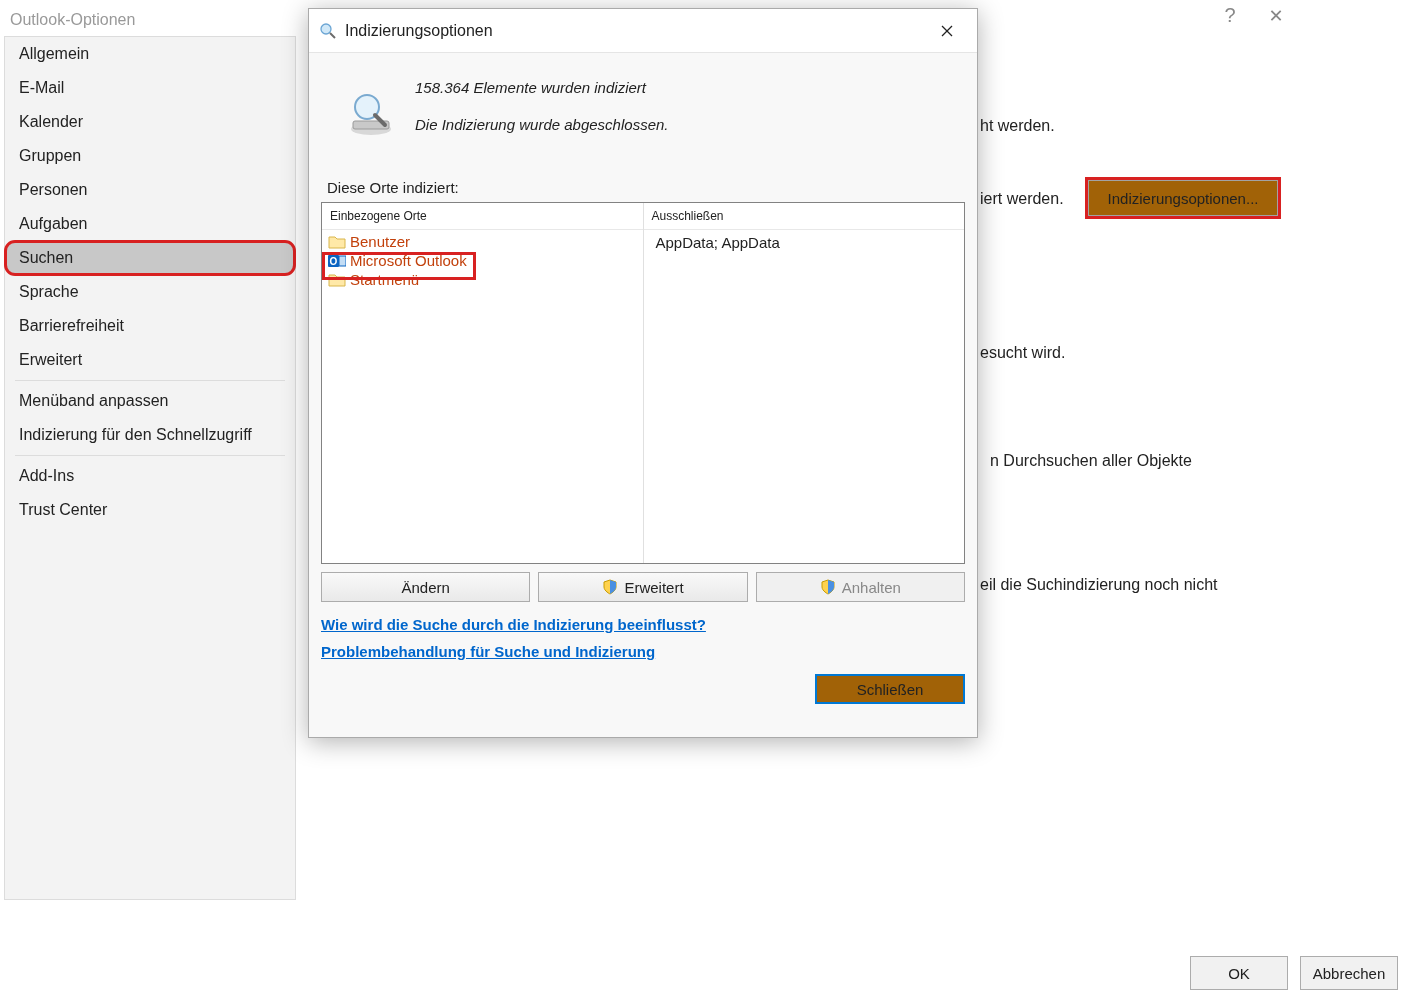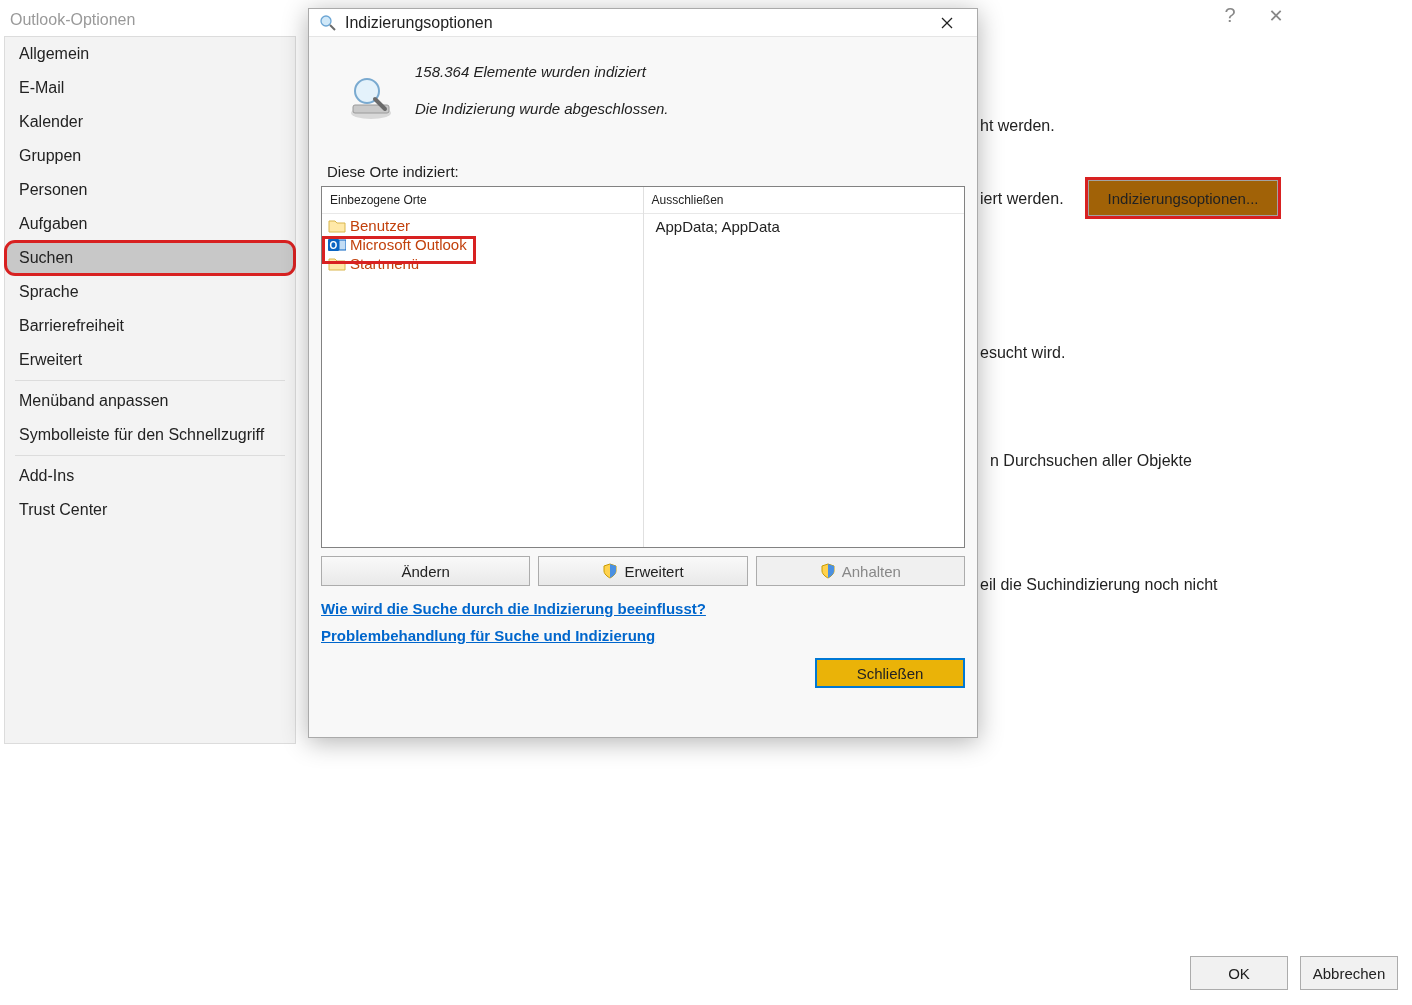--- a/index.html
+++ b/index.html
@@ -5,40 +5,40 @@
     * { margin: 0; padding: 0; box-sizing: border-box; font-family: "Segoe UI", Tahoma, sans-serif; }
     body { width: 1412px; height: 1005px; background: #ffffff; position: relative; overflow: hidden; }
 
     
     .outer-dialog { position: absolute; left: 0; top: 0; width: 1412px; height: 1005px; }
     .outer-titlebar { position: absolute; left: 6px; top: 0; width: 1296px; height: 40px; display: flex; align-items: center; padding-left: 4px; }
     .outer-titlebar span { font-size: 16px; color: #999999; }
     .help-icon { position: absolute; right: 170px; top: 4px; width: 24px; height: 24px; font-size: 20px; color: #888; text-align: center; cursor: pointer; }
     .outer-close { position: absolute; right: 120px; top: 4px; width: 32px; height: 24px; font-size: 18px; color: #888; display: flex; align-items: center; justify-content: center; cursor: pointer; }
 
-    .sidebar { position: absolute; left: 4px; top: 36px; width: 292px; height: 708px; background: #f3f3f3; border: 1px solid #dcdcdc; }
+    .sidebar { position: absolute; left: 4px; top: 36px; width: 292px; height: 864px; background: #f3f3f3; border: 1px solid #dcdcdc; }
     .sidebar-item { padding: 8px 14px; font-size: 16px; color: #222; cursor: pointer; }
     .sidebar-item.selected { background: #c8c8c8; }
     .sidebar-sep { height: 1px; background: #dcdcdc; margin: 3px 10px; }
     .sidebar-item.highlight { outline: 3px solid #d82121; outline-offset: -2px; border-radius: 10px; }
 
     .main-area { position: absolute; left: 300px; top: 36px; right: 4px; height: 864px; background: #ffffff; }
     .partial1 { position: absolute; left: 680px; top: 40px; font-size: 16px; color: #222; margin-top: 41px; }
     .partial2 { position: absolute; left: 680px; top: 154px; font-size: 16px; color: #222; }
     .index-btn { position: absolute; left: 788px; top: 144px; width: 190px; height: 36px; background: #a16207; border: 1px solid #a3a3a3; font-size: 15px; color: #222; display: flex; align-items: center; justify-content: center; cursor: pointer; outline: 3px solid #d82121; }
     .partial3 { position: absolute; left: 680px; top: 308px; font-size: 16px; color: #222; }
     .partial4 { position: absolute; left: 690px; top: 416px; font-size: 16px; color: #222; }
     .partial5 { position: absolute; left: 680px; top: 540px; font-size: 16px; color: #222; }
 
     .footer-buttons { position: absolute; left: 0; right: 0; bottom: 0; height: 64px; display: flex; justify-content: flex-end; align-items: center; gap: 12px; padding-right: 14px; }
     .win-btn { width: 98px; height: 34px; background: #f1f1f1; border: 1px solid #acacac; font-size: 15px; color: #222; display: flex; align-items: center; justify-content: center; cursor: pointer; }
 
     
     .inner-dialog { position: absolute; left: 308px; top: 8px; width: 670px; height: 730px; background: #f8f8f8; border: 1px solid #aaaaaa; box-shadow: 0 4px 24px rgba(0,0,0,0.3); display: flex; flex-direction: column; }
-    .inner-title { height: 28px; display: flex; align-items: center; padding: 0 10px; background: #ffffff; border-bottom: 1px solid #e5e5e5; }
+    .inner-title { height: 44px; display: flex; align-items: center; padding: 0 10px; background: #ffffff; border-bottom: 1px solid #e5e5e5; }
     .inner-title .ticon { width: 18px; height: 18px; margin-right: 8px; display: inline-flex; }
     .inner-title span.tlabel { font-size: 16px; color: #222; flex: 1; }
     .inner-close { width: 40px; height: 32px; display: flex; align-items: center; justify-content: center; font-size: 16px; color: #222; cursor: pointer; }
 
     .inner-body { flex: 1; padding: 20px 12px 12px 12px; display: flex; flex-direction: column; }
     .status-row { display: flex; align-items: flex-start; gap: 18px; padding-left: 24px; font-style: italic; }
     .mag-icon { width: 52px; height: 48px; margin-top: 16px; }
     .status-text { padding-top: 6px; }
     .status-text div { font-size: 15px; color: #222; }
     .status-text div:first-child { margin-bottom: 20px; }
@@ -58,21 +58,21 @@
     .btn-row { display: flex; gap: 8px; margin-top: 8px; }
     .idx-btn { flex: 1; height: 30px; background: linear-gradient(#f9f9f9,#e9e9e9); border: 1px solid #acacac; font-size: 15px; color: #222; display: flex; align-items: center; justify-content: center; gap: 6px; cursor: pointer; }
     .idx-btn.disabled { color: #888; background: #f0f0f0; }
     .shield { width: 16px; height: 16px; display:inline-block; }
 
     .link-row { margin-top: 14px; font-size: 15px; }
     .link-row a { color: #0066cc; text-decoration: underline; cursor: pointer; font-weight: bold; }
     .link-row + .link-row { margin-top: 10px; }
 
     .close-row { display: flex; justify-content: flex-end; margin-top: 14px; }
-    .close-btn { width: 150px; height: 30px; background: #eab308; border: 2px solid #0078d4; font-size: 15px; color: #222; display: flex; align-items: center; justify-content: center; cursor: pointer; }
+    .close-btn { width: 150px; height: 30px; background: #a16207; border: 2px solid #0078d4; font-size: 15px; color: #222; display: flex; align-items: center; justify-content: center; cursor: pointer; }
   </style>
 </head>
 <body>
 
 <div class="outer-dialog">
   <div class="outer-titlebar">
     <span>Outlook-Optionen</span>
   </div>
   <div class="help-icon">?</div>
   <div class="outer-close">✕</div>
@@ -83,21 +83,21 @@
     <div class="sidebar-item">Kalender</div>
     <div class="sidebar-item">Gruppen</div>
     <div class="sidebar-item">Personen</div>
     <div class="sidebar-item">Aufgaben</div>
     <div class="sidebar-item selected highlight">Suchen</div>
     <div class="sidebar-item">Sprache</div>
     <div class="sidebar-item">Barrierefreiheit</div>
     <div class="sidebar-item">Erweitert</div>
     <div class="sidebar-sep"></div>
     <div class="sidebar-item">Menüband anpassen</div>
-    <div class="sidebar-item">Symbolleiste für den Schnellzugriff</div>
+    <div class="sidebar-item">Indizierung für den Schnellzugriff</div>
     <div class="sidebar-sep"></div>
     <div class="sidebar-item">Add-Ins</div>
     <div class="sidebar-item">Trust Center</div>
   </div>
 
   <div class="main-area">
     <div class="partial1">ht werden.</div>
     <div class="partial2">iert werden.</div>
     <div class="index-btn">
       <span>Indizierungsoptionen...</span>

